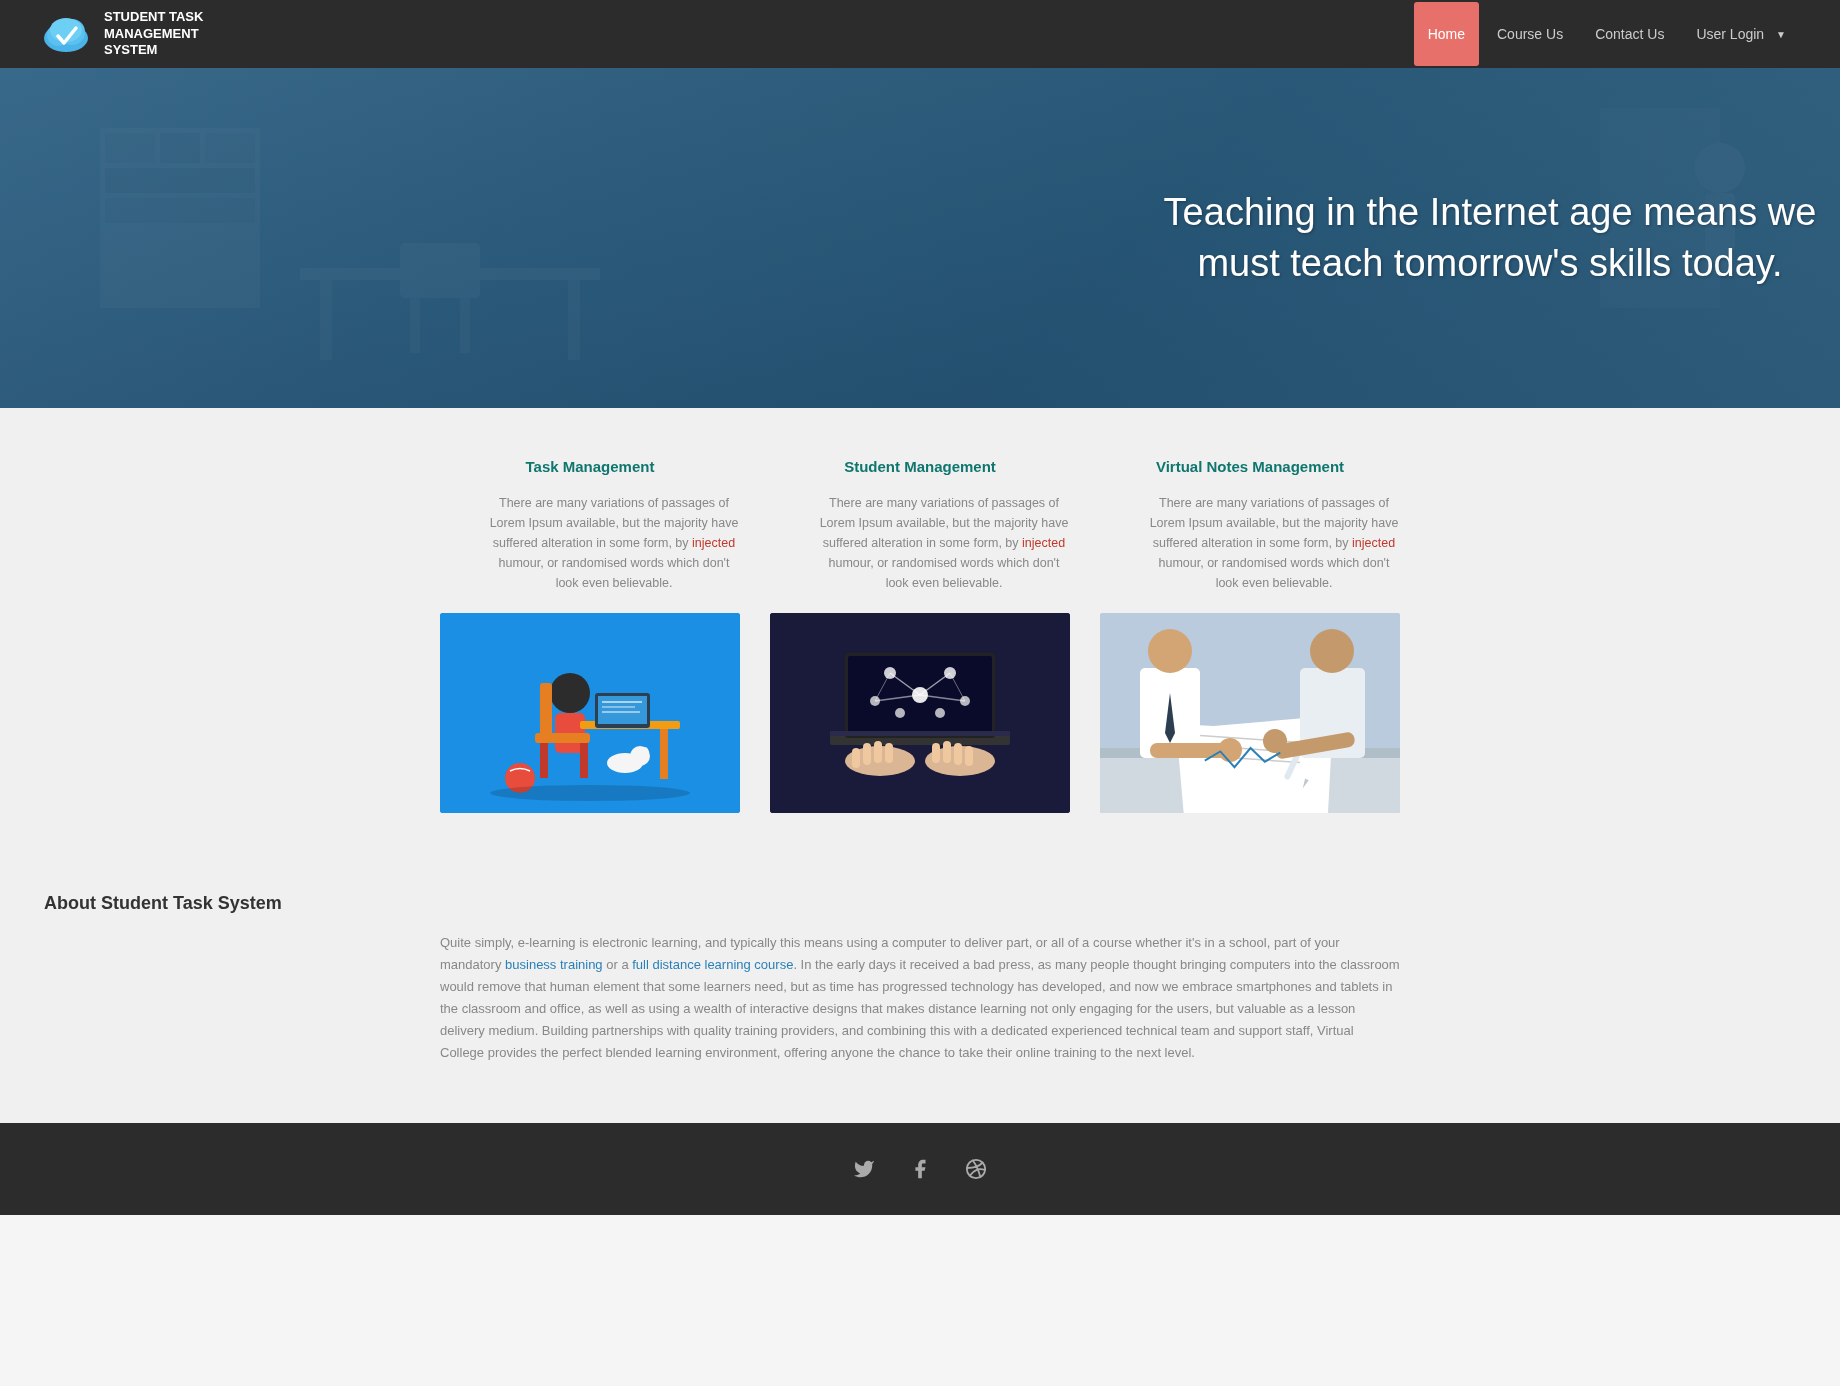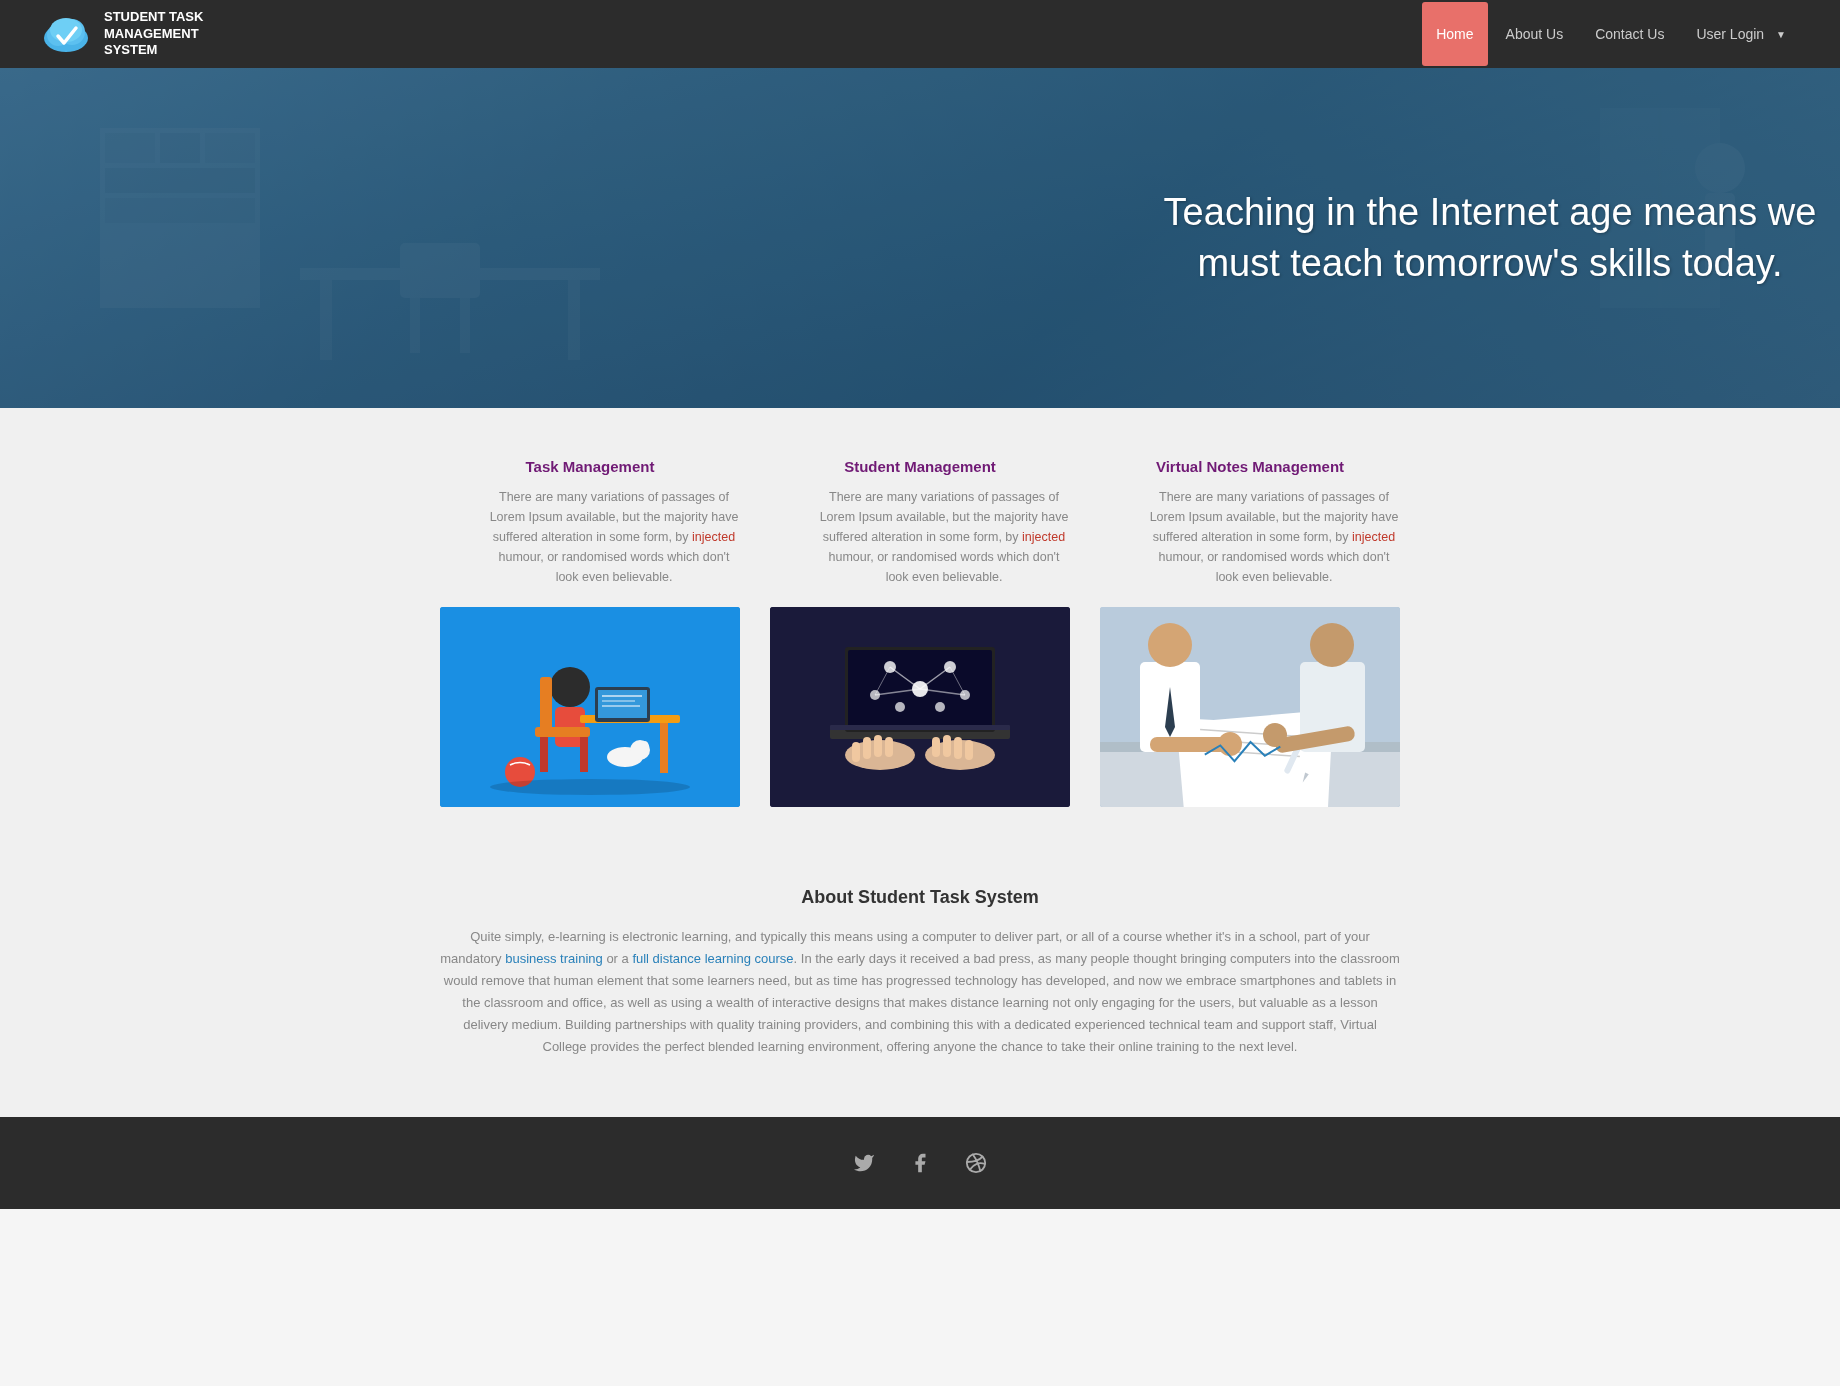--- a/index.html
+++ b/index.html
@@ -104,22 +104,22 @@
       gap: 30px;
       max-width: 960px;
       margin: 0 auto;
     }
     .feature-item {
       text-align: center;
     }
     .feature-item h3 {
       font-size: 15px;
       font-weight: 600;
-      margin-bottom: 12px;
-      color: #701a75;
+      margin-bottom: 18px;
+      color: #0f766e;
     }
     .feature-item p {
       font-size: 12.5px;
       color: #888;
       line-height: 1.6;
       margin-left: 48px;
     }
     .feature-item p span.highlight {
       color: #c0392b;
     }
@@ -156,22 +156,22 @@
     .feature-img-3 {
       background: linear-gradient(135deg, #b0c4d8 0%, #8aaabf 100%);
       display: flex;
       align-items: center;
       justify-content: center;
     }
 
     
     .about-section {
       background: #f0f0f0;
-      padding: 20px 60px 50px;
-      text-align: center;
+      padding: 20px 44px 50px;
+      text-align: left;
     }
     .about-section h2 {
       font-size: 18px;
       font-weight: 600;
       margin-bottom: 18px;
       color: #333;
     }
     .about-section p {
       font-size: 13px;
       color: #888;
@@ -223,21 +223,21 @@
     </svg>
     <div class="nav-title">
       <span>STUDENT TASK</span><br>
       <span>MANAGEMENT</span><br>
       <span>SYSTEM</span>
     </div>
   </div>
 
   <div class="nav-links">
     <a class="nav-link active">Home</a>
-    <a class="nav-link">About Us</a>
+    <a class="nav-link">Course Us</a>
     <a class="nav-link">Contact Us</a>
     <a class="nav-link dropdown">
       <span>User Login</span>
       <span class="dropdown-arrow">▼</span>
     </a>
   </div>
 </nav>
 
 <section class="hero">
   <div class="hero-scene"></div>

